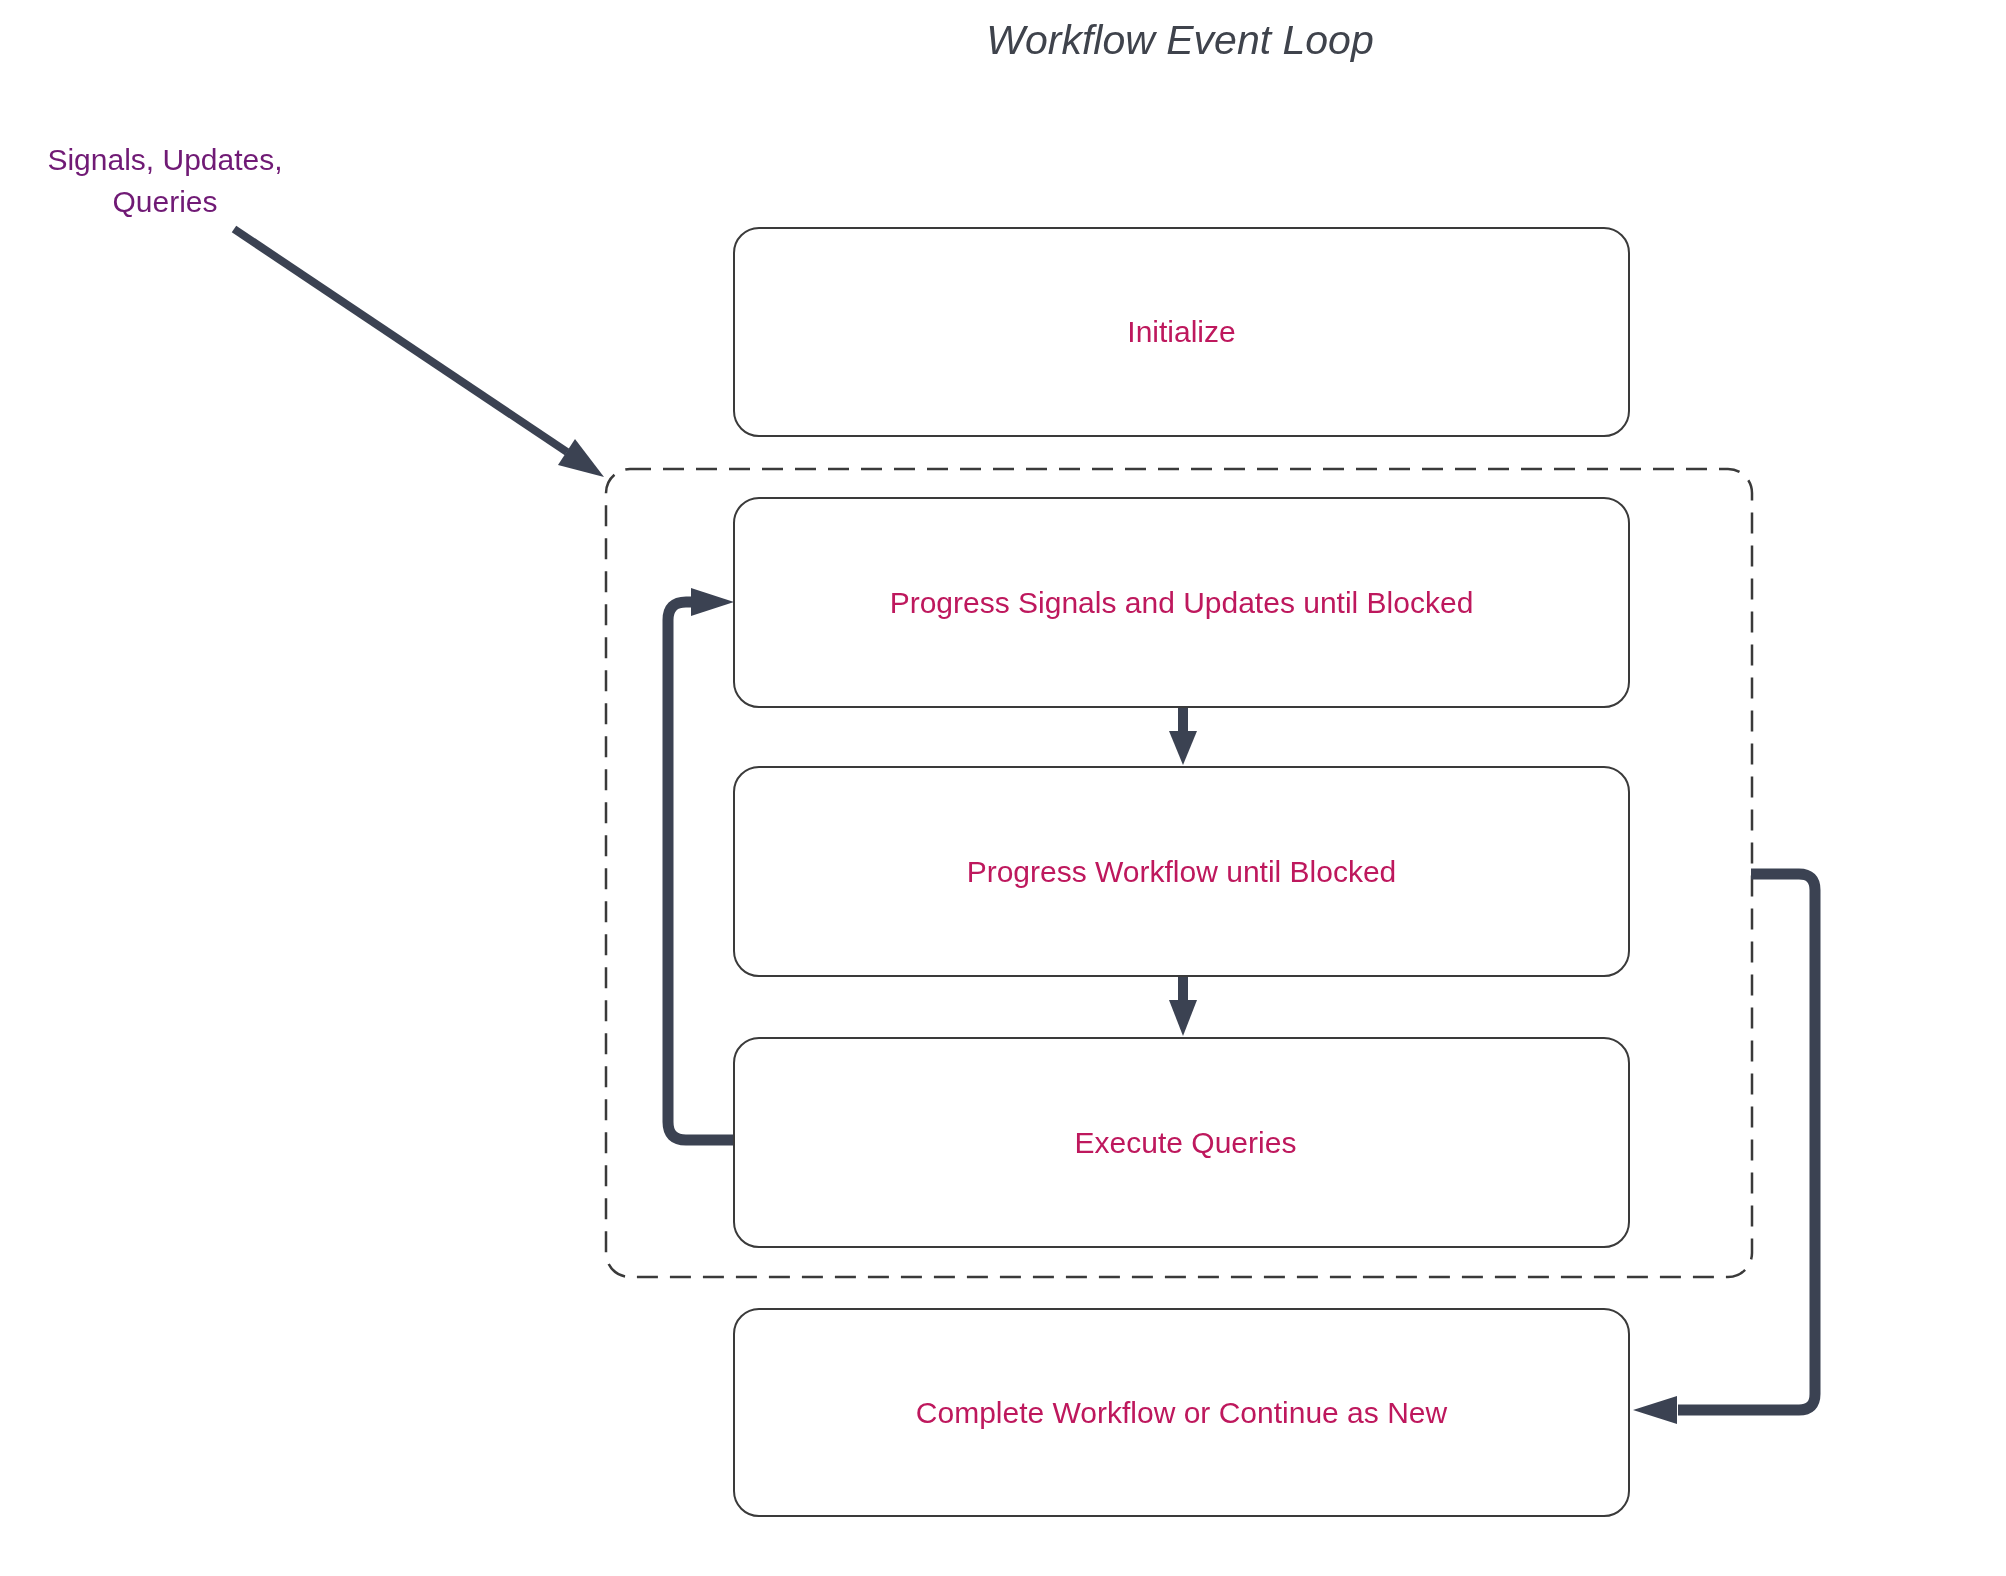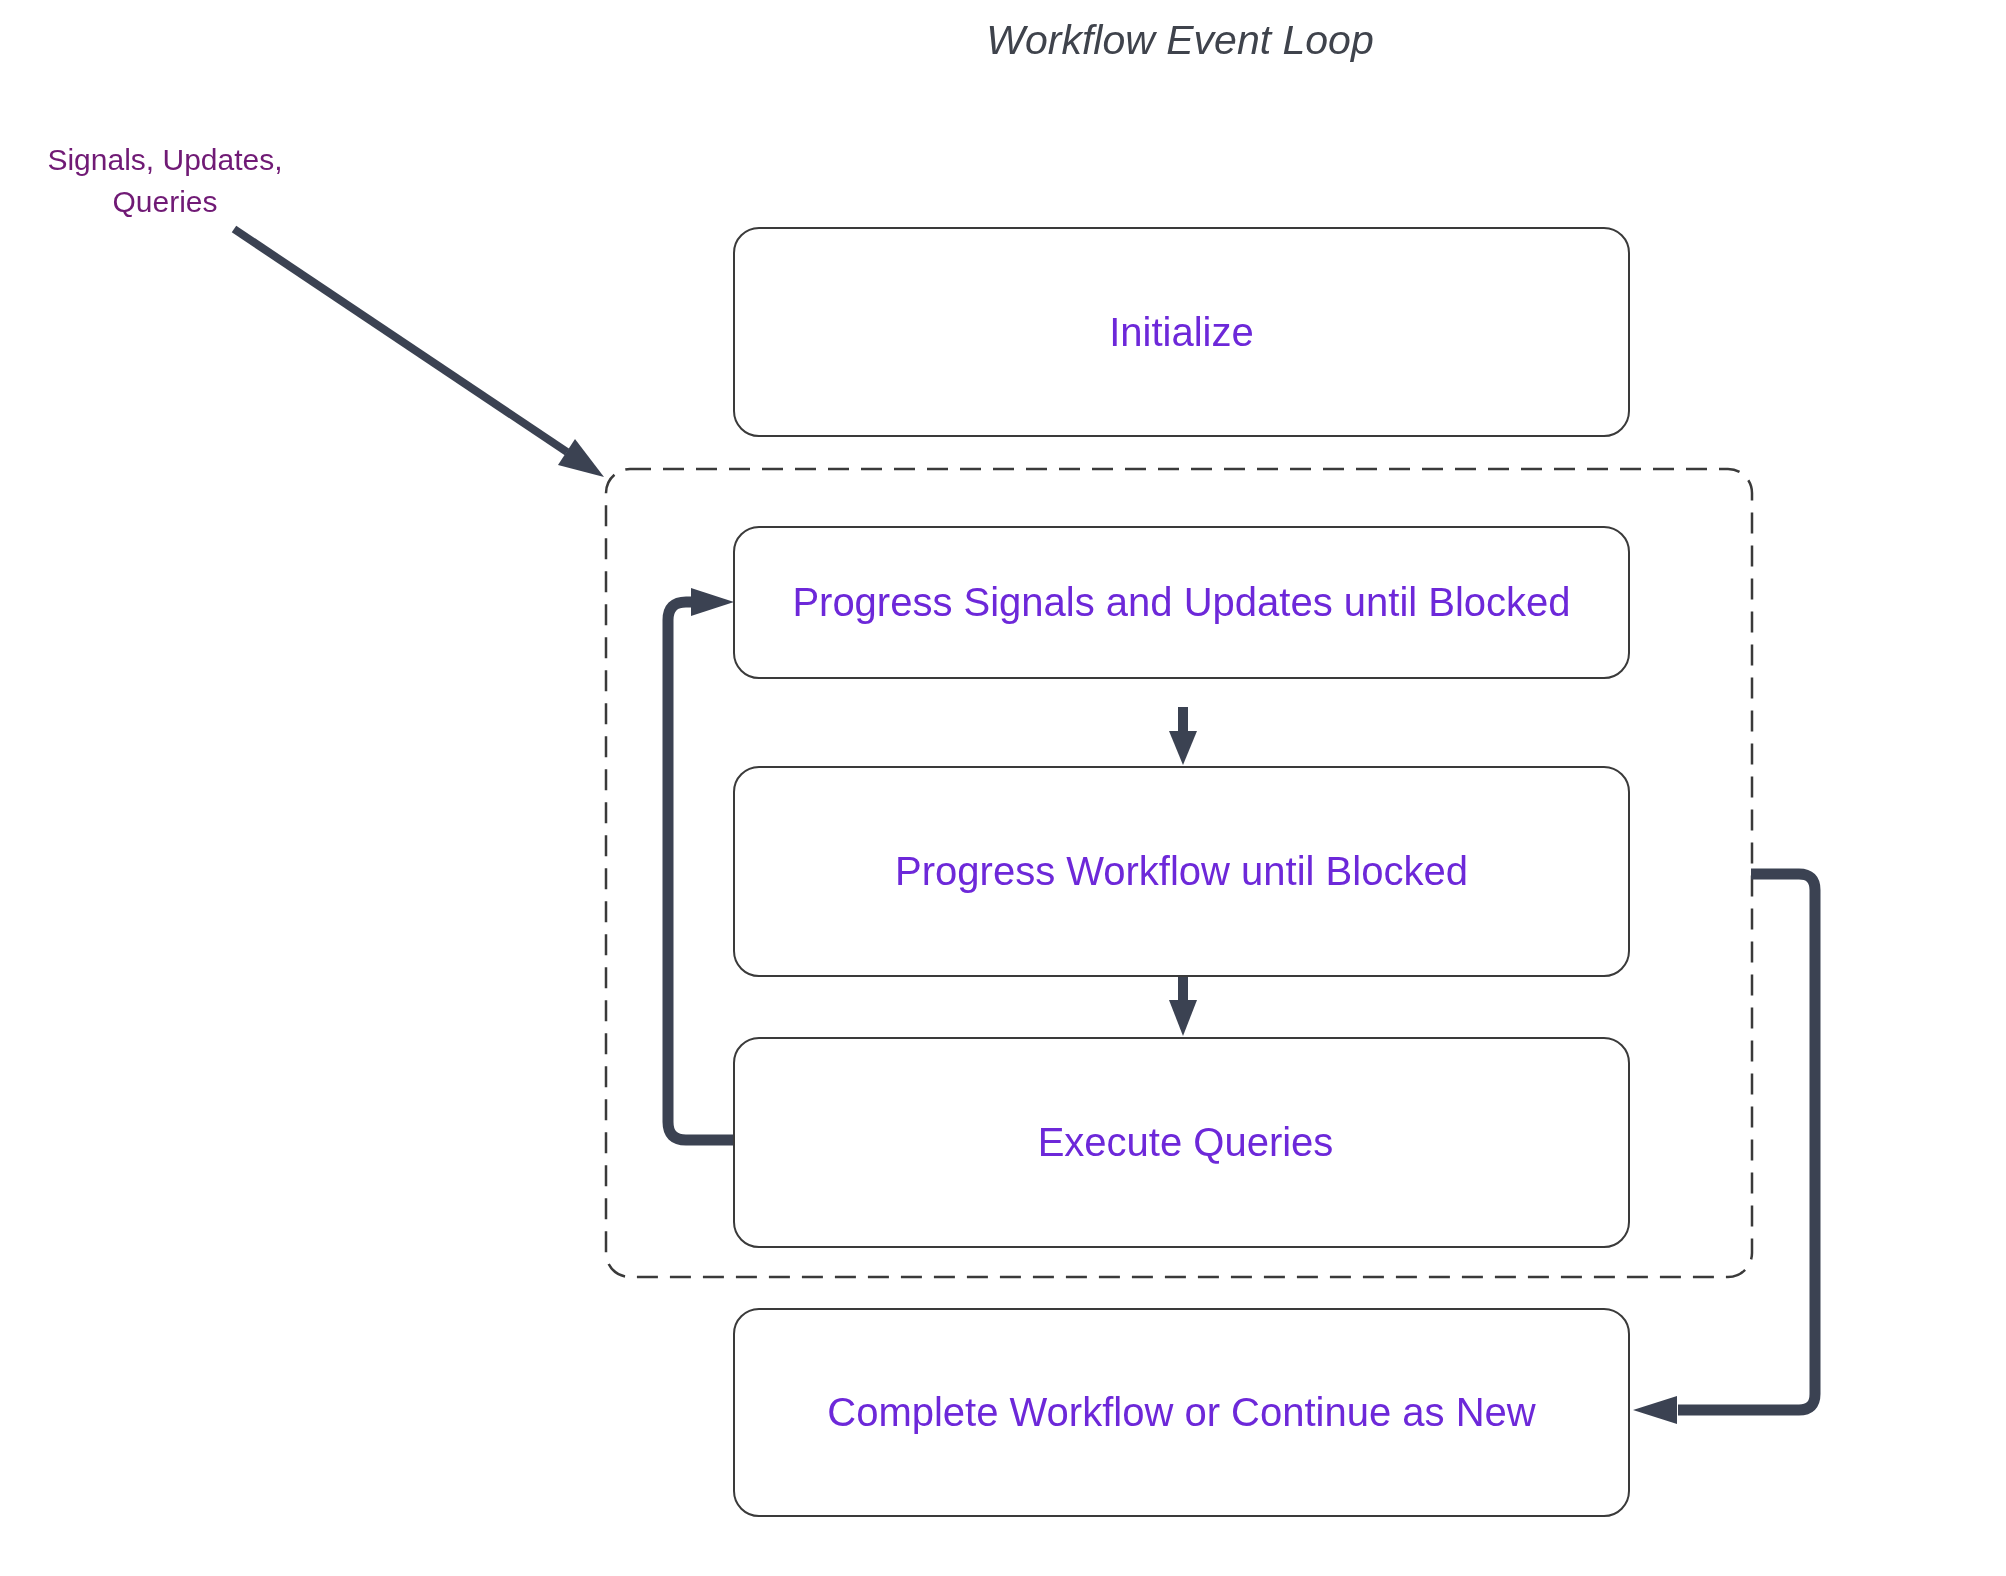--- a/index.html
+++ b/index.html
@@ -44,26 +44,26 @@
     width: 897px;
     height: 210px;
     box-sizing: border-box;
     background: #ffffff;
     border: 2px solid #3a3a3a;
     border-radius: 26px;
     display: flex;
     align-items: center;
     justify-content: center;
     text-align: center;
-    font-size: 40px;
-    color: #6d28d9;
+    font-size: 30px;
+    color: #be185d;
     z-index: 1;
   }
   .node-1 { top: 227px; height: 210px; }
-  .node-2 { top: 526px; height: 153px; }
+  .node-2 { top: 497px; height: 211px; }
   .node-3 { top: 766px; height: 211px; }
   .node-4 { top: 1037px; height: 211px; padding-left: 8px; }
   .node-5 { top: 1308px; height: 209px; justify-content: center; }
 </style>
 </head>
 <body>
 
 <div class="stage">
 
   <svg class="svg-layer" viewBox="0 0 2006 1576" xmlns="http://www.w3.org/2000/svg">

